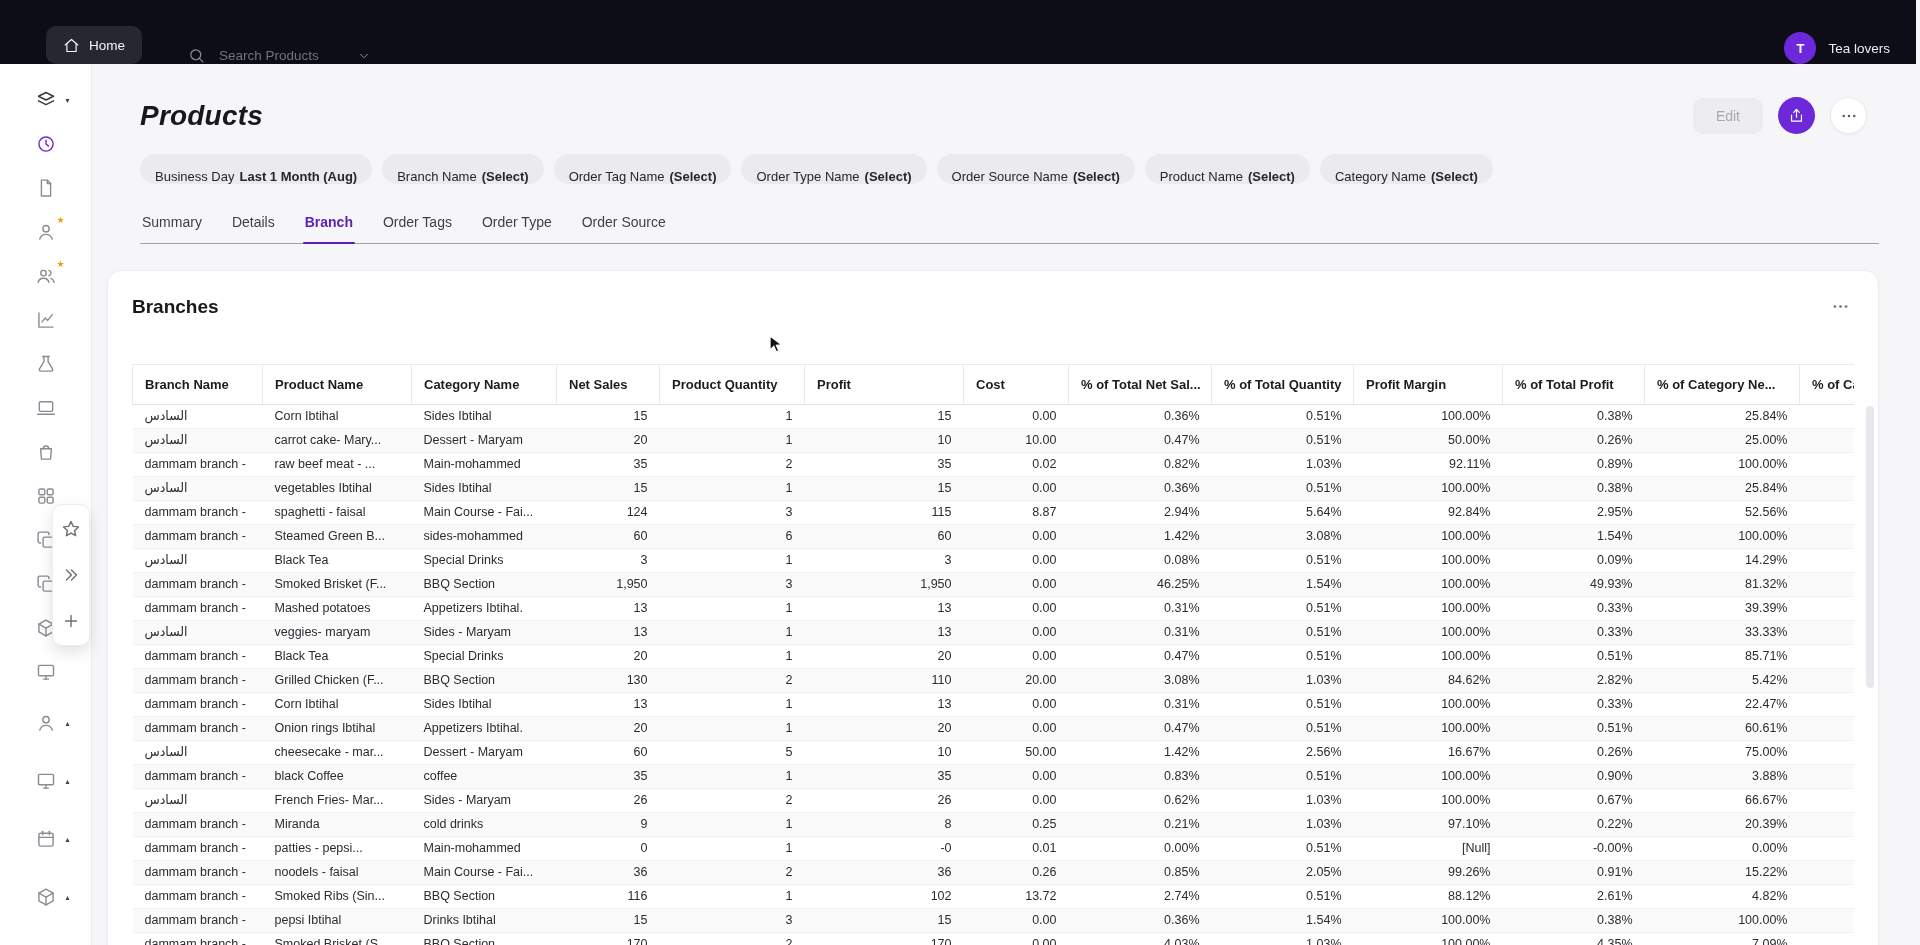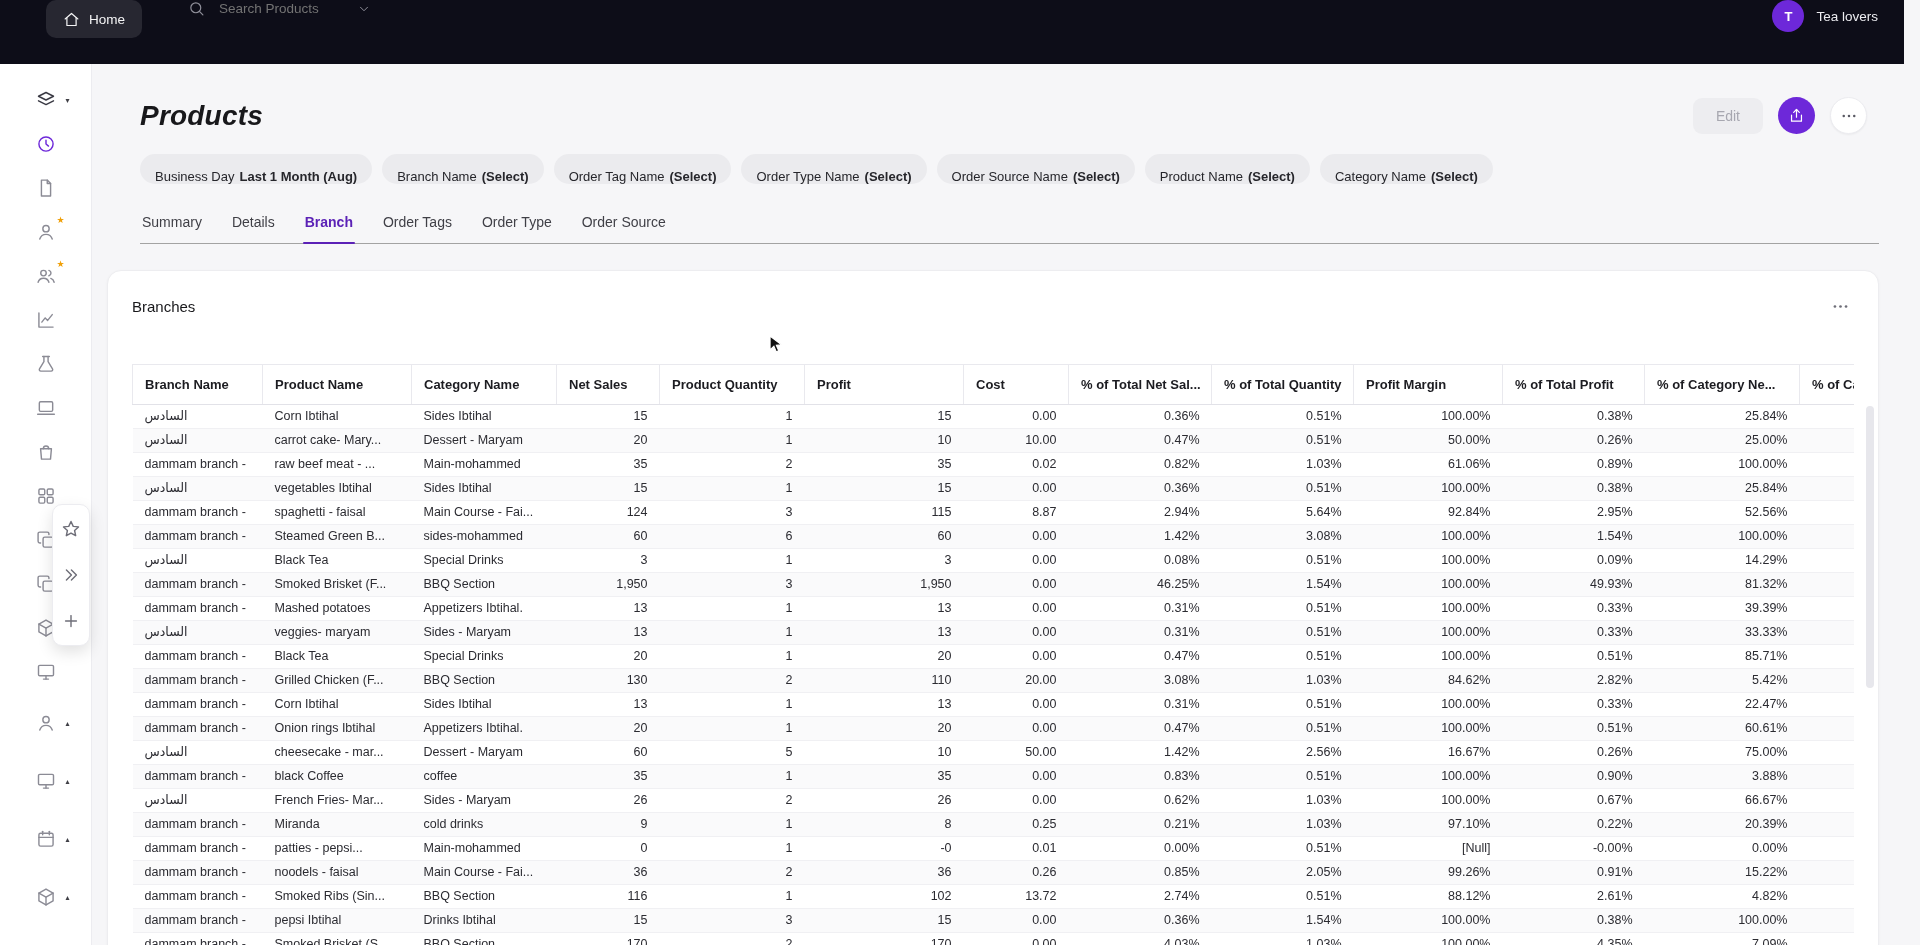--- a/index.html
+++ b/index.html
@@ -3,21 +3,21 @@
 <meta charset="utf-8">
 <style>
   * { margin:0; padding:0; box-sizing:border-box; }
   html,body { width:1920px; height:945px; overflow:hidden; }
   body { font-family:"Liberation Sans","DejaVu Sans",sans-serif; background:#f6f6f8; color:#18181b; position:relative; }
 
   .ic { width:20px; height:20px; stroke:currentColor; fill:none; stroke-width:1.7; stroke-linecap:round; stroke-linejoin:round; flex:none; }
   .ic.fill { fill:currentColor; stroke:none; }
 
   
-  .topbar { position:absolute; top:0; left:0; right:16px; height:64px; background:var(--topbar_bg,#0d0d18); display:flex; align-items:flex-start; padding:0 20px 0 46px; z-index:10; }
+  .topbar { position:absolute; top:0; left:0; right:4px; height:64px; background:var(--topbar_bg,#0d0d18); display:flex; align-items:flex-end; padding:0 20px 0 46px; z-index:10; }
   .home-pill { display:flex; align-items:center; gap:9px; background:#272731; color:#f4f4f5; height:38px; padding:0 17px; border-radius:10px; font-size:13.5px; cursor:pointer; }
   .home-pill .ic { width:17px; height:17px; }
   .searchbox { display:flex; align-items:center; margin-left:46px; cursor:pointer; }
   .searchbox .s-ic { width:17px; height:17px; color:#8f8f9a; }
   .search-label { margin-left:14px; font-size:13.5px; color:#737373; }
   .searchbox .chev { width:14px; height:14px; margin-left:38px; color:#8f8f9a; }
   .spacer { flex:1; }
   .userbox { display:flex; align-items:center; gap:12px; cursor:pointer; padding-right:6px; }
   .avatar { width:32px; height:32px; border-radius:50%; background:var(--accent,#6d28d9); color:#fff; font-size:13px; font-weight:700; display:flex; align-items:center; justify-content:center; }
   .username { color:#ececf0; font-size:13.5px; }
@@ -52,21 +52,21 @@
   .chip { height:30px; display:flex; align-items:flex-end; gap:5px; background:#ebebee; border-radius:16px; padding:0 15px; font-size:13px; color:#26262b; cursor:pointer; }
   .chip .chip-value { font-weight:700; }
 
   .tabs { display:flex; gap:26px; margin:24px 41px 0 48px; border-bottom:1px solid #a3a3a3; }
   .tab { padding:6px 2px 13px; font-size:14px; color:#3f3f46; cursor:pointer; position:relative; }
   .tab.active { color:var(--active_tab,#5b21b6); font-weight:600; }
   .tab.active::after { content:""; position:absolute; left:0; right:0; bottom:-1px; height:2.5px; background:var(--active_tab,#5b21b6); border-radius:2px; }
 
   .card { position:relative; margin:26px 41px 0 15px; background:#fff; border:1px solid #ededf0; border-radius:14px; box-shadow:0 1px 3px rgba(0,0,0,.04); padding:22px 24px; height:720px; }
   .card-head { display:flex; align-items:center; justify-content:space-between; }
-  .card-head h2 { font-size:15px; font-weight:400; }
+  .card-head h2 { font-size:19px; font-weight:700; }
   .card-more { border:none; background:none; color:#6e6e78; cursor:pointer; display:flex; padding:4px; }
   .card-more .ic { width:19px; height:19px; }
 
   .table-wrap { margin-top:44px; overflow:hidden; width:100%; }
   table { border-collapse:collapse; table-layout:fixed; width:1817px; }
   th { text-align:left; font-size:13px; font-weight:700; color:#1c1c21; padding:12px 12px; border:1px solid #e9e9ee; border-bottom:1px solid #e2e2e8; white-space:nowrap; overflow:hidden; background:#fff; }
   td { font-size:12.5px; color:#2b2b31; line-height:15px; padding:4px 12px; border-bottom:1px solid #f0f0f3; white-space:nowrap; overflow:hidden; }
   tbody tr:nth-child(even) td { background:#fafafb; }
   .num { text-align:right; }
   th:nth-child(1){width:130px} th:nth-child(2){width:149px} th:nth-child(3){width:145px}
@@ -453,21 +453,21 @@
             <tr>
               <td>dammam branch -</td>
               <td>raw beef meat - ...</td>
               <td>Main-mohammed</td>
               <td class="num">35</td>
               <td class="num">2</td>
               <td class="num">35</td>
               <td class="num">0.02</td>
               <td class="num">0.82%</td>
               <td class="num">1.03%</td>
-              <td class="num">61.06%</td>
+              <td class="num">92.11%</td>
               <td class="num">0.89%</td>
               <td class="num">100.00%</td>
               <td class="num"></td>
             </tr>
             <tr>
               <td>السادس</td>
               <td>vegetables Ibtihal</td>
               <td>Sides Ibtihal</td>
               <td class="num">15</td>
               <td class="num">1</td>

